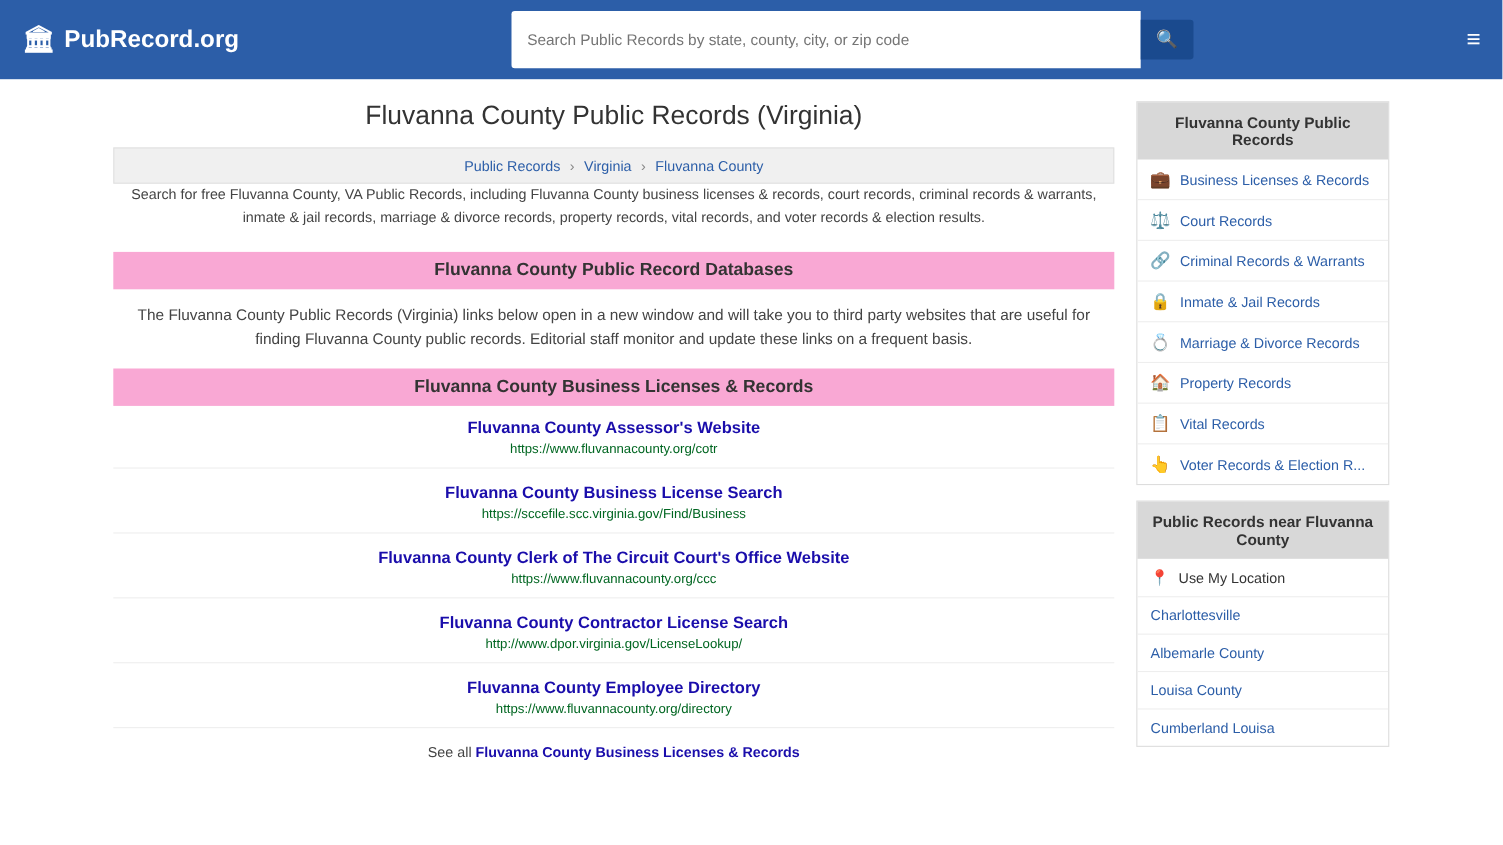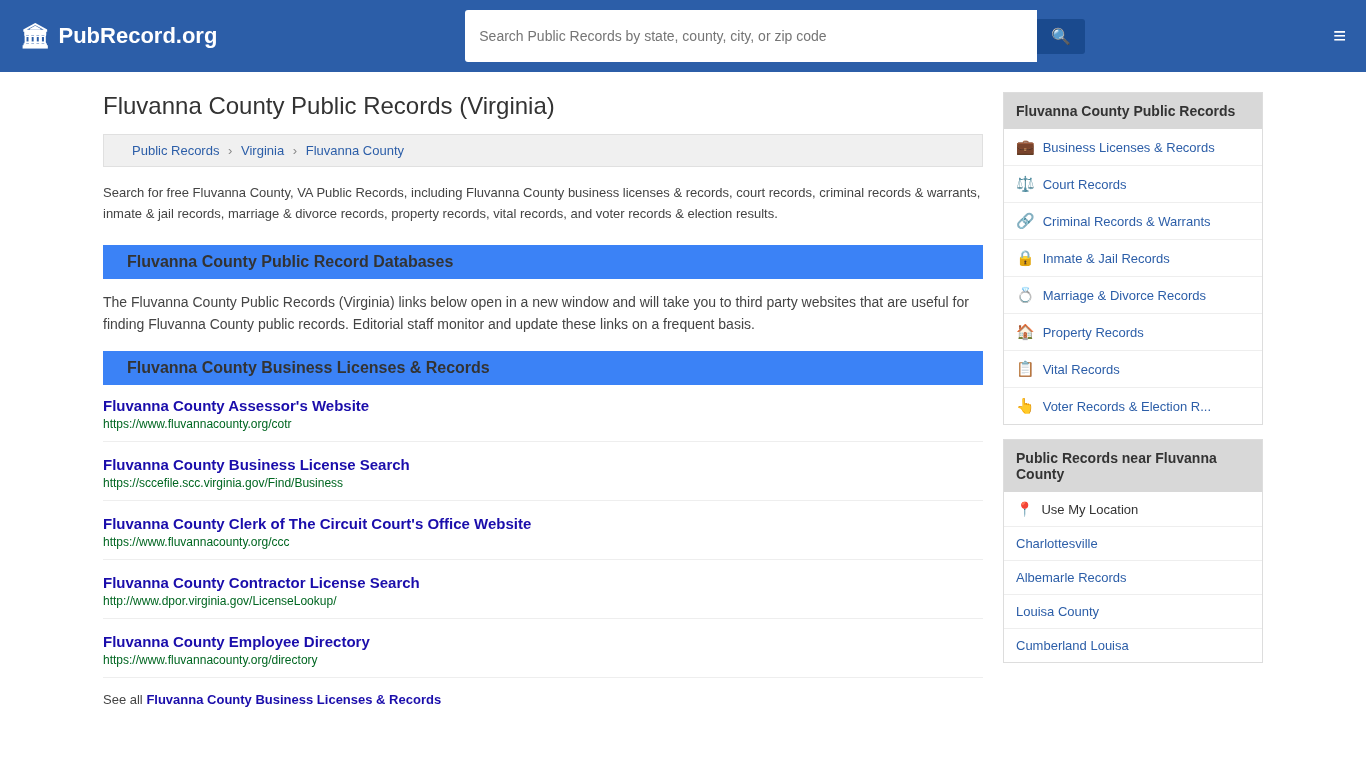--- a/index.html
+++ b/index.html
@@ -55,63 +55,63 @@
       cursor: pointer;
     }
 
     
     .container {
       max-width: 1200px;
       margin: 0 auto;
       padding: 20px 20px;
       display: flex;
       gap: 20px;
+      text-align: center;
     }
     .main-content {
       flex: 1;
     }
     .sidebar {
-      width: 260px;
+      width: 230px;
       flex-shrink: 0;
     }
 
     
     .page-title {
       font-size: 24px;
       font-weight: normal;
       color: #333;
       margin-bottom: 14px;
     }
 
     
     .breadcrumb {
       background: #f0f0f0;
       padding: 8px 28px;
       font-size: 13px;
       color: #555;
-      margin-bottom: 16px;
       border: 1px solid #e0e0e0;
     }
     .breadcrumb a {
       color: #2c5ea8;
       text-decoration: none;
     }
     .breadcrumb .sep { margin: 0 5px; color: #888; }
 
     
     .description {
       font-size: 13px;
       color: #444;
       line-height: 1.6;
       margin-bottom: 20px;
     }
 
     
     .section-header {
-      background: #3b82f6;
+      background: #f9a8d4;
       padding: 8px 24px;
       font-size: 16px;
       font-weight: bold;
       color: #333;
       margin-bottom: 12px;
     }
 
     
     .section-desc {
       font-size: 14px;
@@ -348,21 +348,21 @@
             <span>Use My Location</span>
           </a>
         </li>
         <li>
           <a href="#">
             <span>Charlottesville</span>
           </a>
         </li>
         <li>
           <a href="#">
-            <span>Albemarle Records</span>
+            <span>Albemarle County</span>
           </a>
         </li>
         <li>
           <a href="#">
             <span>Louisa County</span>
           </a>
         </li>
         <li>
           <a href="#">
             <span>Cumberland Louisa</span>

